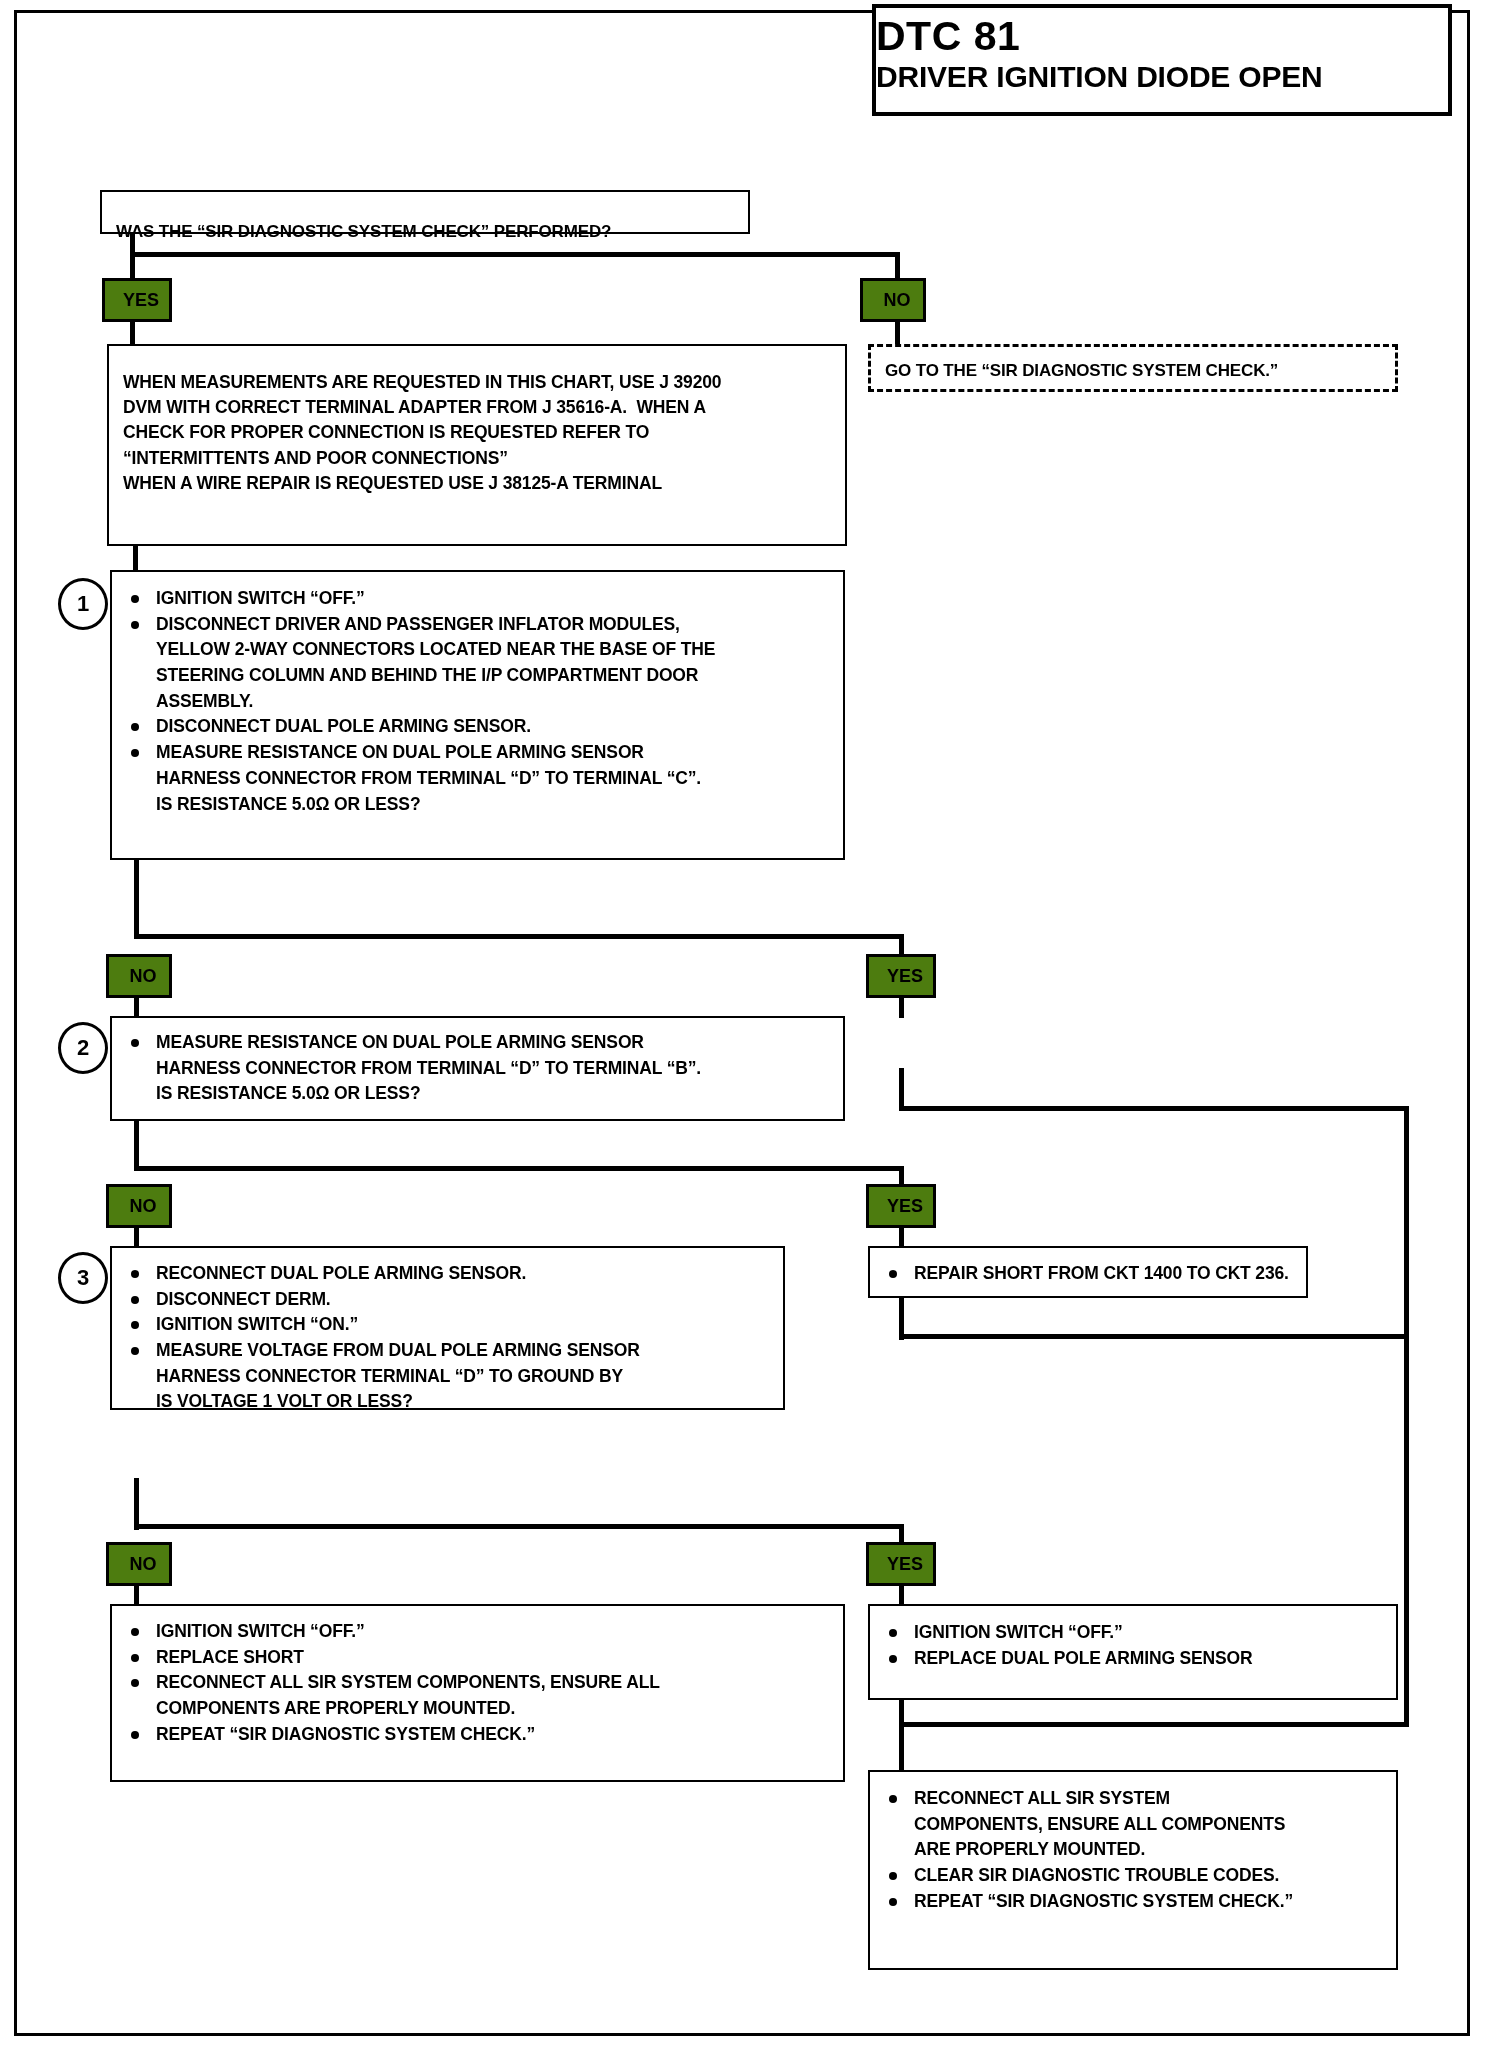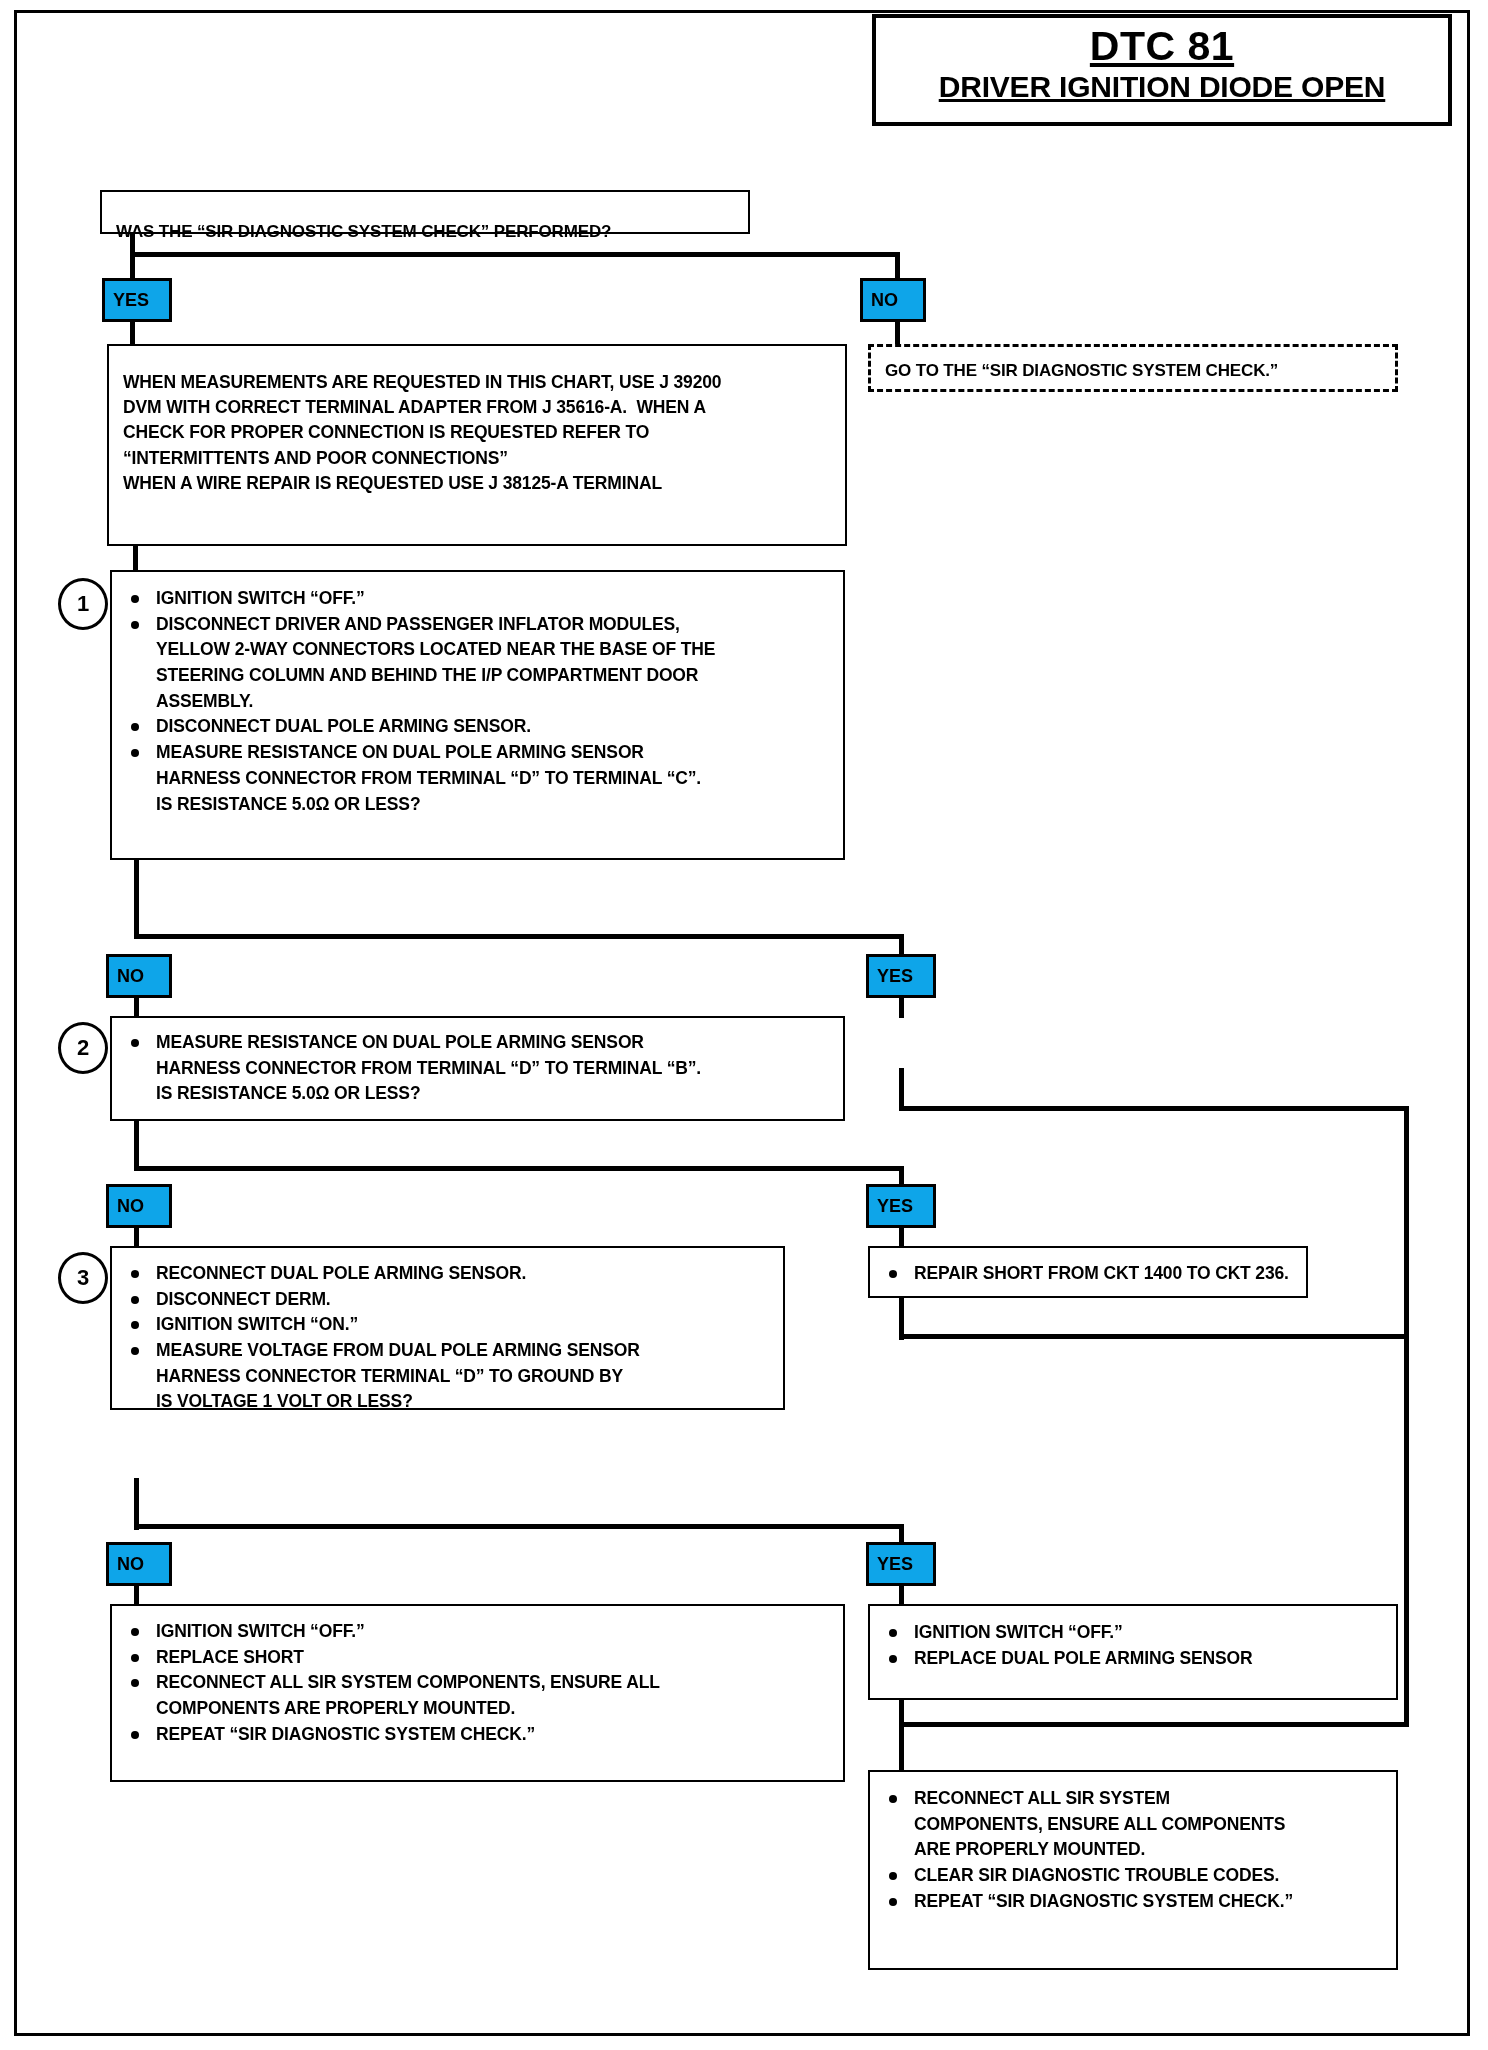--- a/index.html
+++ b/index.html
@@ -27,29 +27,28 @@
     width: 1456px;
     height: 2026px;
     border: 3px solid #000;
     box-sizing: border-box;
   }
 
   
   .title-block {
     position: absolute;
     left: 872px;
-    top: 14px;
+    top: 4px;
     width: 580px;
     height: 112px;
     border: 4px solid #000;
     box-sizing: border-box;
     background: #fff;
-    text-align: center;
+    text-align: left;
     padding-top: 6px;
-    text-decoration: underline;
   }
   .title-main {
     font-size: 41px;
     font-weight: bold;
     letter-spacing: 0.5px;
     line-height: 1.08;
     color: #000;
   }
   .title-sub {
     font-size: 30px;
@@ -78,27 +77,27 @@
   }
   .box.thin {
     border-width: 2.5px;
   }
 
   
   .tag {
     position: absolute;
     box-sizing: border-box;
     border: 3px solid #000;
-    background: #0ea5e9;
+    background: #4d7c0f;
     font-size: 18px;
     font-weight: bold;
     color: #000;
     display: flex;
     align-items: center;
-    justify-content: flex-start;
+    justify-content: center;
     padding-left: 8px;
     letter-spacing: 0px;
   }
 
   
   .step-circle {
     position: absolute;
     width: 44px;
     height: 46px;
     border: 3px solid #000;

